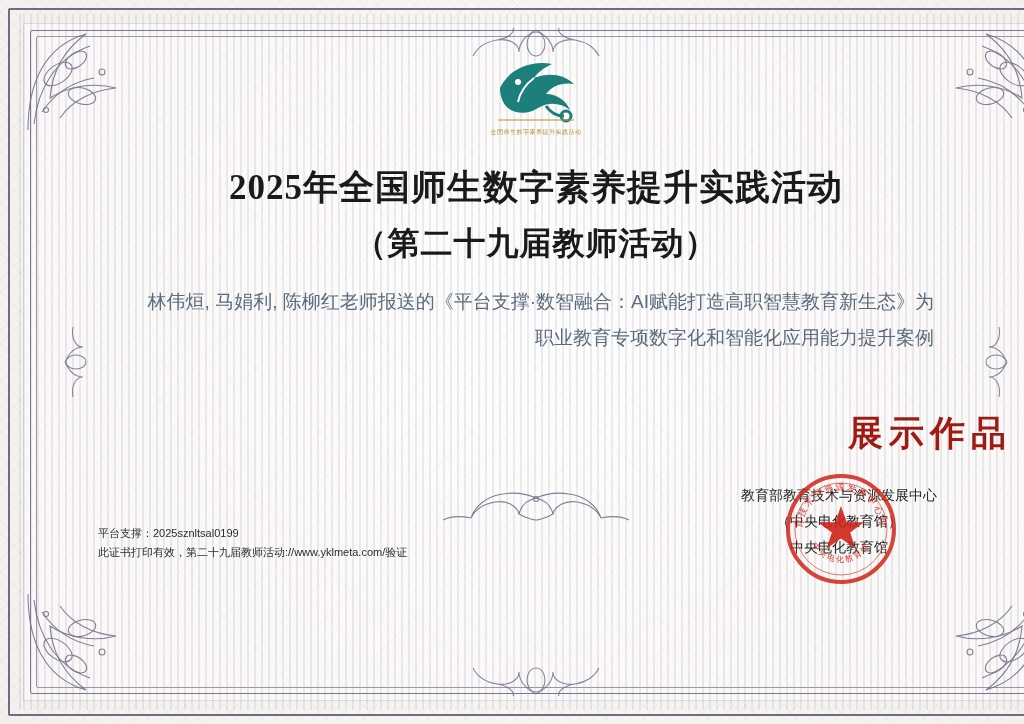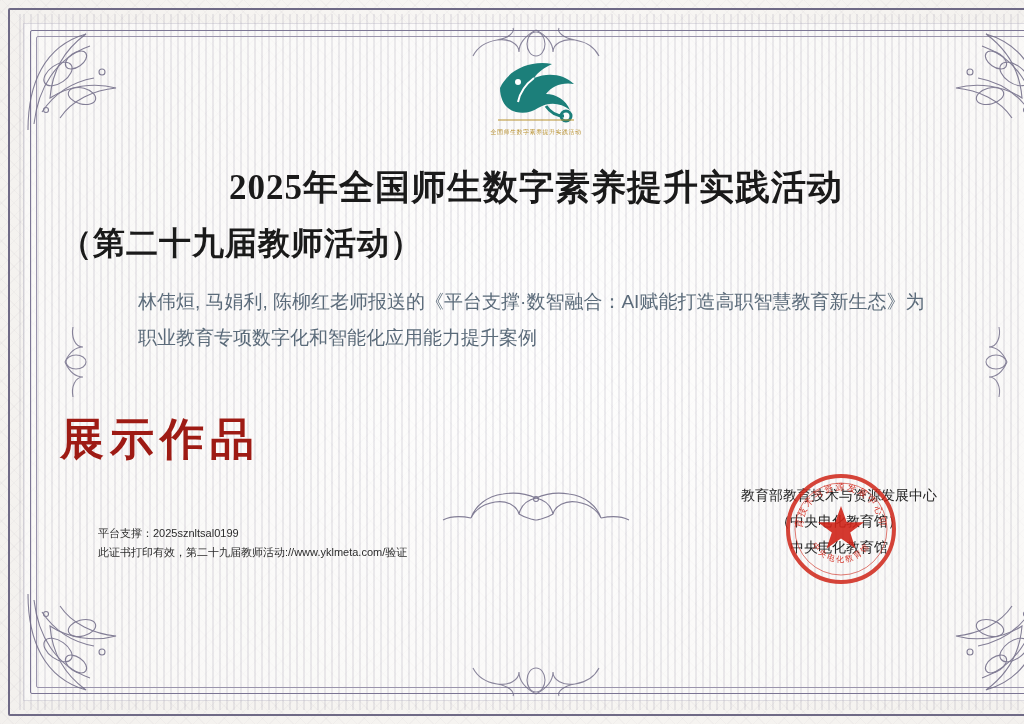--- a/index.html
+++ b/index.html
@@ -118,46 +118,46 @@
     font-family: "Liberation Serif", serif;
     font-weight: bold;
     font-size: 35px;
     color: #1a1a1a;
     letter-spacing: 1px;
   }
   .title-sub {
     position: absolute;
     top: 178px;
     left: 0; right: 0;
-    text-align: left;
+    text-align: center;
     font-family: "Liberation Serif", serif;
     font-weight: bold;
     font-size: 32px;
     color: #1a1a1a;
     letter-spacing: 1px;
   }
 
   .body-text {
     position: absolute;
     top: 240px;
     left: 78px; right: 78px;
-    text-align: left;
+    text-align: right;
     font-size: 19px;
     line-height: 36px;
     color: #5b6b7a;
   }
 
   .award {
     position: absolute;
     top: 366px;
     left: 0; right: 0;
-    text-align: left;
+    text-align: right;
     font-family: Liberation Mono, monospace;
     font-weight: bold;
-    font-size: 44px;
+    font-size: 35px;
     letter-spacing: 6px;
     color: #9e1b14;
   }
 
   .divider {
     position: absolute;
     top: 442px;
     left: 50%;
     transform: translateX(-50%);
     color: #6f6a86;

